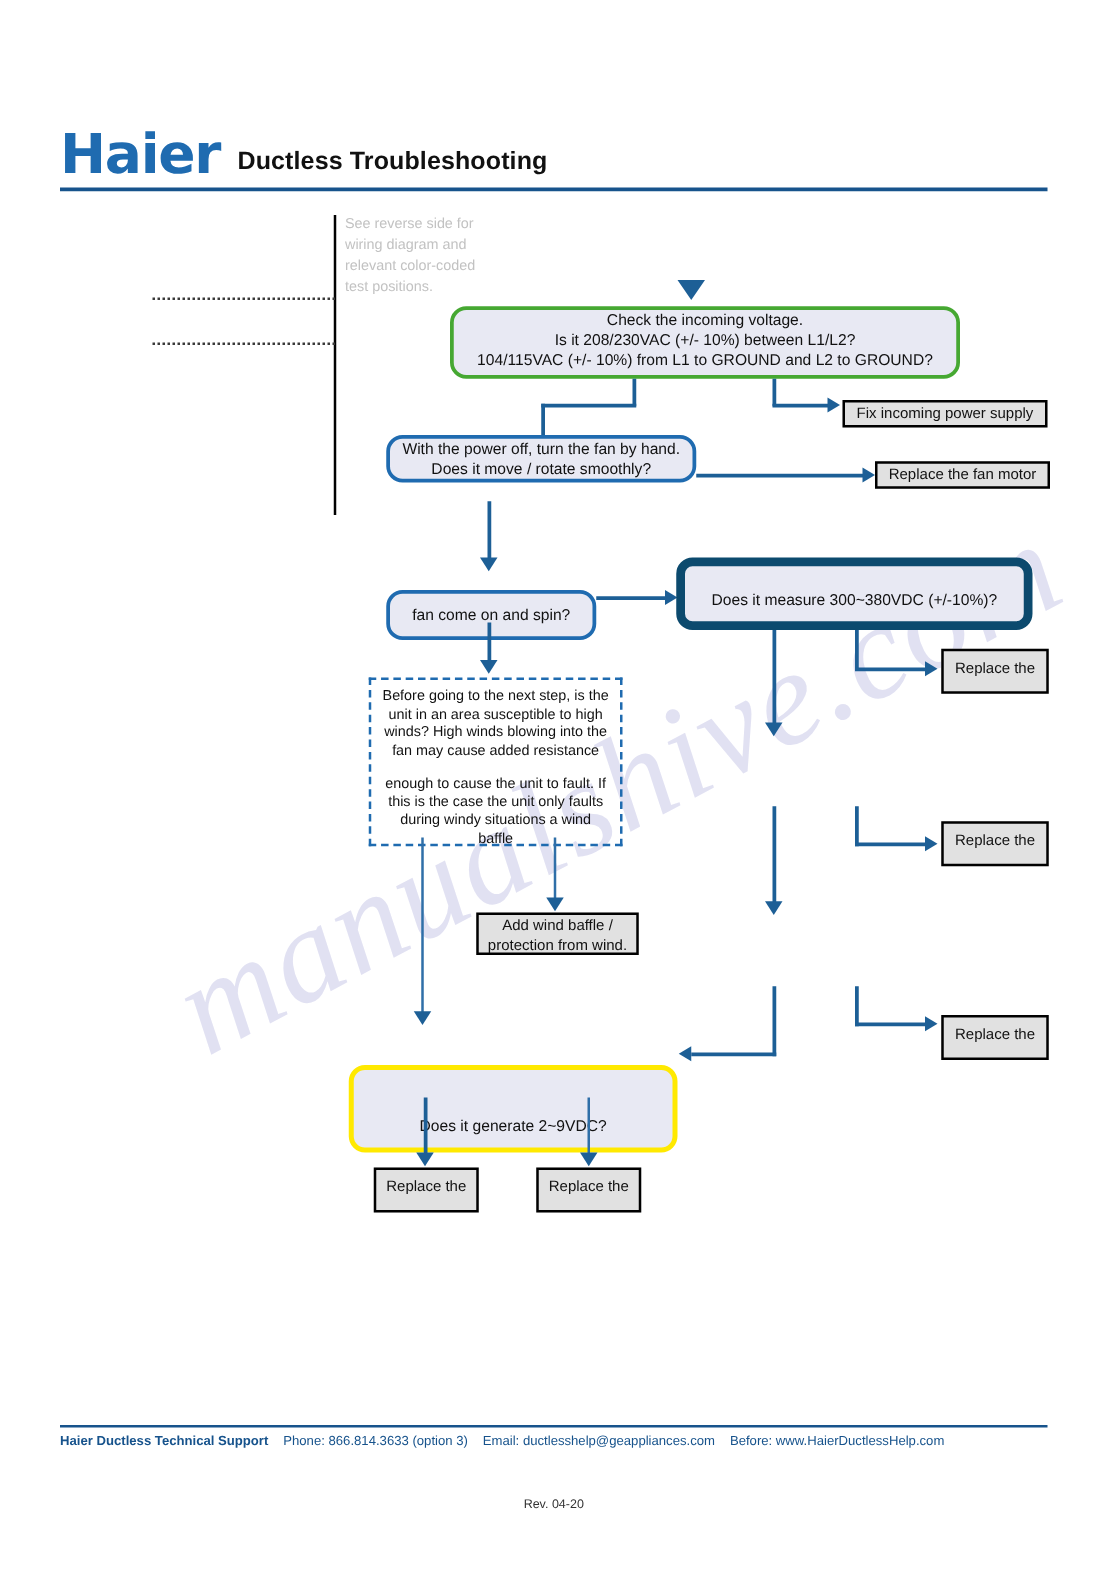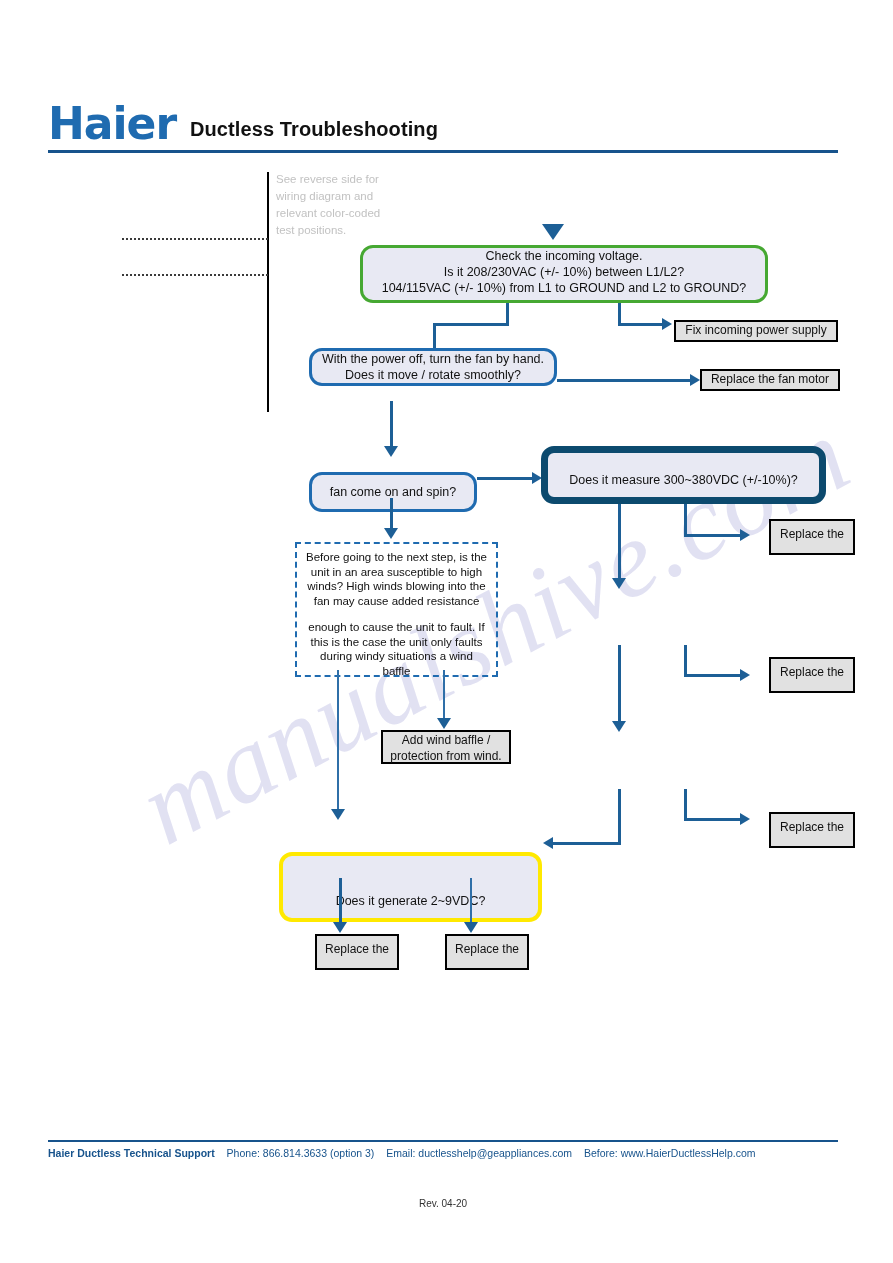--- a/index.html
+++ b/index.html
@@ -112,21 +112,21 @@
     background: #e8e9f3;
     display: flex;
     justify-content: center;
     font-size: 12.5px;
     color: #111111;
     line-height: 16px;
     text-align: center;
   }
   .node.mid   { align-items: flex-start; }
   .node.low   { align-items: flex-end; padding-bottom: 9px; }
-  .node.top   { align-items: flex-start; padding-top: 5px; margin-left: 16px; }
+  .node.top   { align-items: flex-start; padding-top: 5px; }
 
   .rounded { border-radius: 13px; }
 
   .b-green  { border: 3px solid #46a832; }
   .b-blue   { border: 3px solid #1f6bb0; }
   .b-orange { border: 7px solid #0c4a6e; }
   .b-purple { border: 3px solid #7b2f7b; }
   .b-red    { border: 3px solid #cc2229; }
   .b-yellow { border: 4px solid #ffe900; }
 

